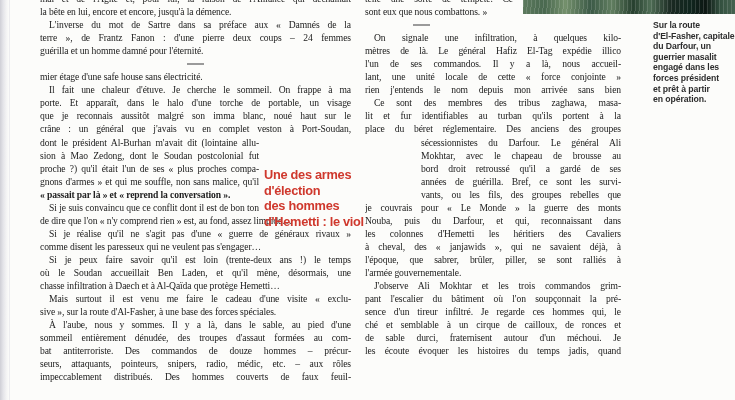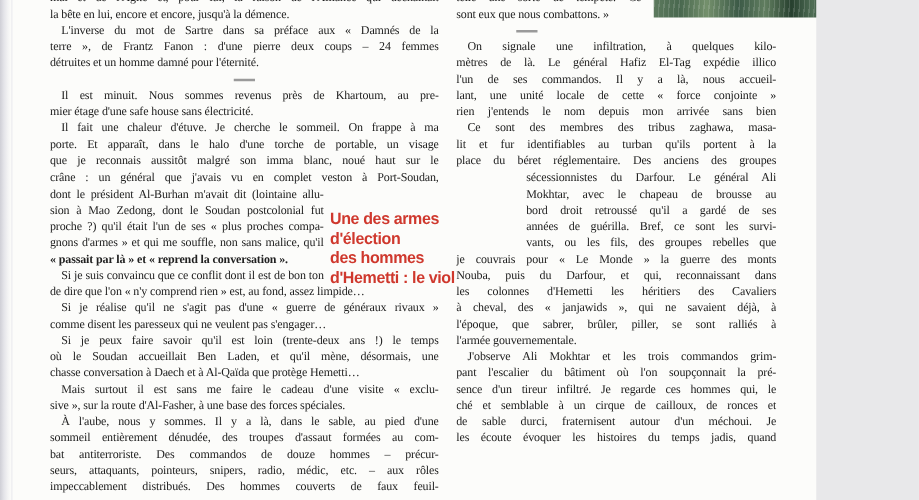--- a/index.html
+++ b/index.html
@@ -1,18 +1,18 @@
 <!DOCTYPE html>
 <html><head>
 <meta charset="utf-8">
 <style>
   * { margin:0; padding:0; box-sizing:border-box; }
   html,body { background:#e8e8ea; }
   .page {
-    position:relative; width:653px; height:400px; overflow:hidden;
+    position:relative; width:735px; height:400px; overflow:hidden;
     background:#fcfcfa; color:#212121;
     font-family:"Liberation Serif","DejaVu Serif",serif;
   }
   .page-edge {
     position:absolute; left:0; top:0; width:10px; height:400px;
     background:linear-gradient(90deg,#cfcfd6 0,#e4e4e9 35%,#f3f3f4 70%,#fcfcfa 100%);
     border-right:1px solid #ececef;
   }
   
   .col { position:absolute; top:-8px; }
@@ -61,43 +61,42 @@
 <body>
 
 <div class="page">
   <div class="page-edge"></div>
 
   <div class="col col1">
       <div class="row k-clip">mal et de l'Agité et, pour lui, la raison de l'Alliance qui déchaînait</div>
       <div class="row k-end">la bête en lui, encore et encore, jusqu'à la démence.</div>
       <div class="row k-first">L'inverse du mot de Sartre dans sa préface aux « Damnés de la</div>
       <div class="row k-j">terre », de Frantz Fanon : d'une pierre deux coups – 24 femmes</div>
-      <div class="row k-end">détruites et un homme damné pour l'éternité.</div>
+      <div class="row k-end">guérilla et un homme damné pour l'éternité.</div>
       <div class="row k-dash">
         <span class="dash"></span>
       </div>
-      <div class="row k-first">Il est minuit. Nous sommes revenus près de Khartoum, au pre-</div>
       <div class="row k-end">mier étage d'une safe house sans électricité.</div>
       <div class="row k-first">Il fait une chaleur d'étuve. Je cherche le sommeil. On frappe à ma</div>
       <div class="row k-j">porte. Et apparaît, dans le halo d'une torche de portable, un visage</div>
       <div class="row k-j">que je reconnais aussitôt malgré son imma blanc, noué haut sur le</div>
       <div class="row k-j">crâne : un général que j'avais vu en complet veston à Port-Soudan,</div>
       <div class="row k-wrap">dont le président Al-Burhan m'avait dit (lointaine allu-</div>
       <div class="row k-wrap">sion à Mao Zedong, dont le Soudan postcolonial fut</div>
       <div class="row k-wrap">proche ?) qu'il était l'un de ses « plus proches compa-</div>
       <div class="row k-wrap">gnons d'armes » et qui me souffle, non sans malice, qu'il</div>
       <div class="row k-wrapEnd">« passait par là » et « reprend la conversation ».</div>
       <div class="row k-wrapFirst">Si je suis convaincu que ce conflit dont il est de bon ton</div>
       <div class="row k-end">de dire que l'on « n'y comprend rien » est, au fond, assez limpide…</div>
       <div class="row k-first">Si je réalise qu'il ne s'agit pas d'une « guerre de généraux rivaux »</div>
       <div class="row k-end">comme disent les paresseux qui ne veulent pas s'engager…</div>
       <div class="row k-first">Si je peux faire savoir qu'il est loin (trente-deux ans !) le temps</div>
       <div class="row k-j">où le Soudan accueillait Ben Laden, et qu'il mène, désormais, une</div>
-      <div class="row k-end">chasse conversation à Daech et à Al-Qaïda que protège Hemetti…</div>
-      <div class="row k-first">Mais surtout il est sans me faire le cadeau d'une visite « exclu-</div>
+      <div class="row k-end">chasse infiltration à Daech et à Al-Qaïda que protège Hemetti…</div>
+      <div class="row k-first">Mais surtout il est venu me faire le cadeau d'une visite « exclu-</div>
       <div class="row k-end">sive », sur la route d'Al-Fasher, à une base des forces spéciales.</div>
       <div class="row k-first">À l'aube, nous y sommes. Il y a là, dans le sable, au pied d'une</div>
       <div class="row k-j">sommeil entièrement dénudée, des troupes d'assaut formées au com-</div>
       <div class="row k-j">bat antiterroriste. Des commandos de douze hommes – précur-</div>
       <div class="row k-j">seurs, attaquants, pointeurs, snipers, radio, médic, etc. – aux rôles</div>
       <div class="row k-j">impeccablement distribués. Des hommes couverts de faux feuil-</div>
     </div>
 
   <div class="col col2">
       <div class="row k-clipR">telle une sorte de tempête. Ce</div>

